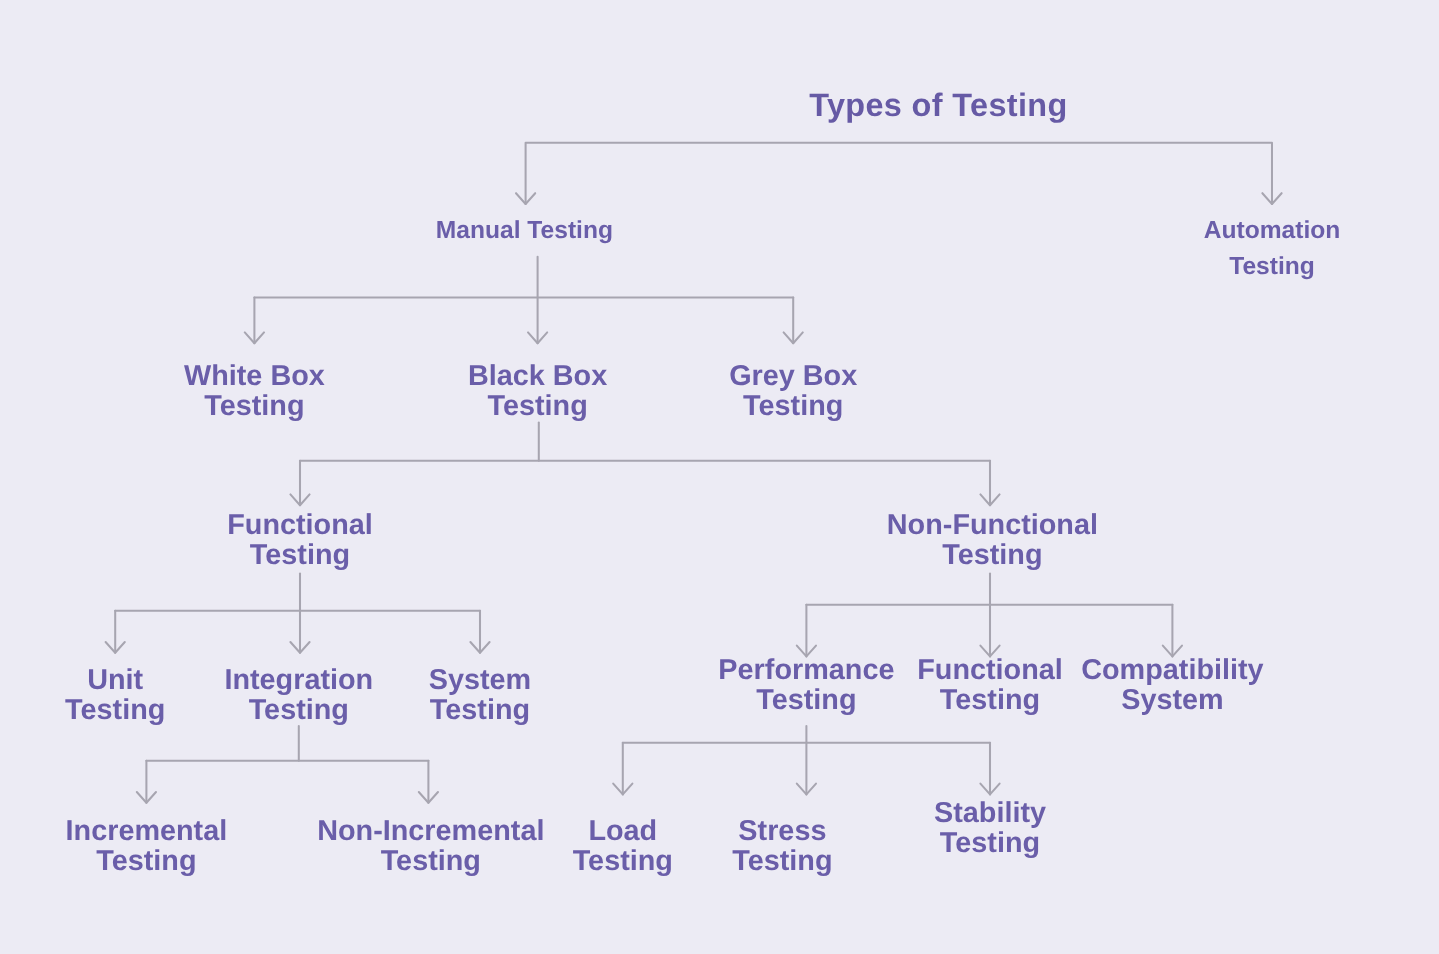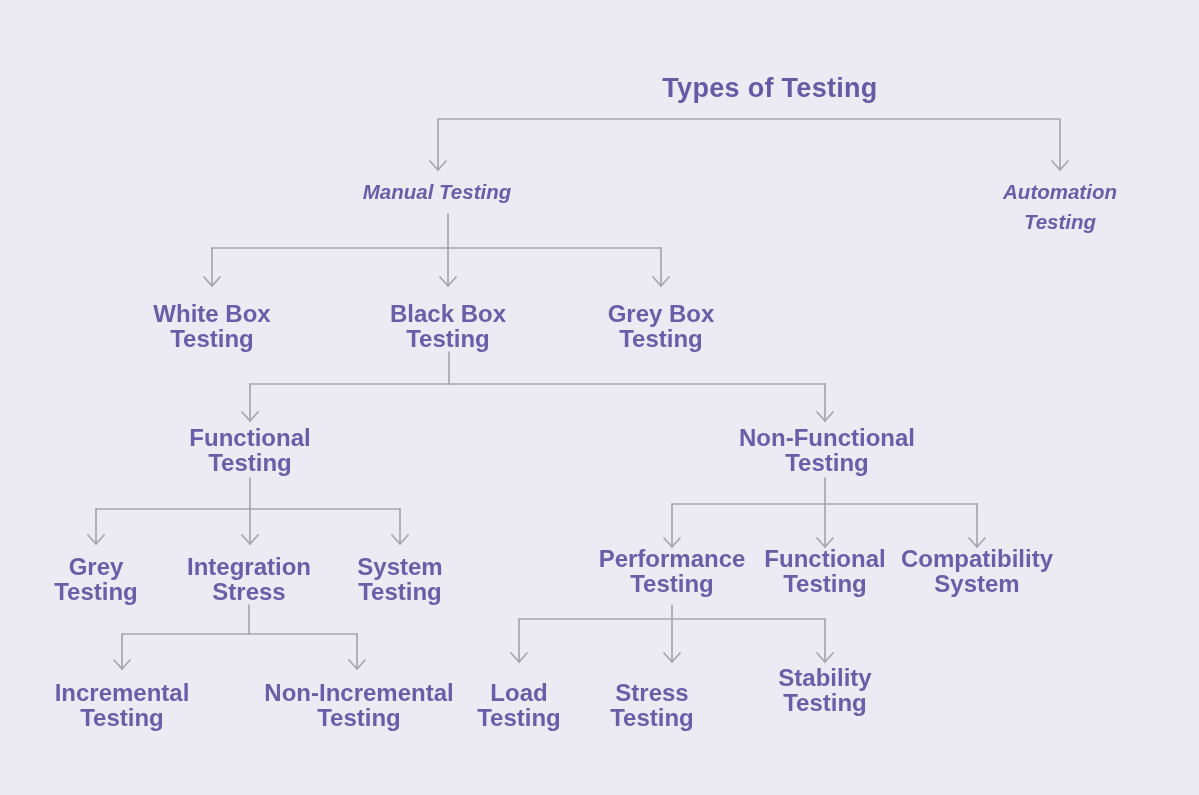--- a/index.html
+++ b/index.html
@@ -25,25 +25,25 @@
     transform: translate(-50%, -50%);
     text-align: center;
     white-space: pre-line;
     color: #6a5ea9;
     font-weight: 700;
   }
   .title {
     font-size: 27px;
     color: #665aa5;
     letter-spacing: 0.3px;
+    margin-left: 12px;
   }
   .lvl1 {
     font-size: 20.5px;
     line-height: 30px;
-    font-style: italic;
   }
   .lvl2 {
     font-size: 24px;
     line-height: 25px;
   }
 </style>
 </head>
 <body>
 
 <div class="canvas">
@@ -126,24 +126,24 @@
   <div class="node lvl2" style="left:448px; top:326px">Black Box
 Testing</div>
   <div class="node lvl2" style="left:661px; top:326px">Grey Box
 Testing</div>
 
   <div class="node lvl2" style="left:250px; top:450px">Functional
 Testing</div>
   <div class="node lvl2" style="left:827px; top:450px">Non-Functional
 Testing</div>
 
-  <div class="node lvl2" style="left:96px; top:579px">Grey
+  <div class="node lvl2" style="left:96px; top:579px">Unit
 Testing</div>
   <div class="node lvl2" style="left:249px; top:579px">Integration
-Stress</div>
+Testing</div>
   <div class="node lvl2" style="left:400px; top:579px">System
 Testing</div>
 
   <div class="node lvl2" style="left:122px; top:705px">Incremental
 Testing</div>
   <div class="node lvl2" style="left:359px; top:705px">Non-Incremental
 Testing</div>
 
   <div class="node lvl2" style="left:672px; top:571px">Performance
 Testing</div>

